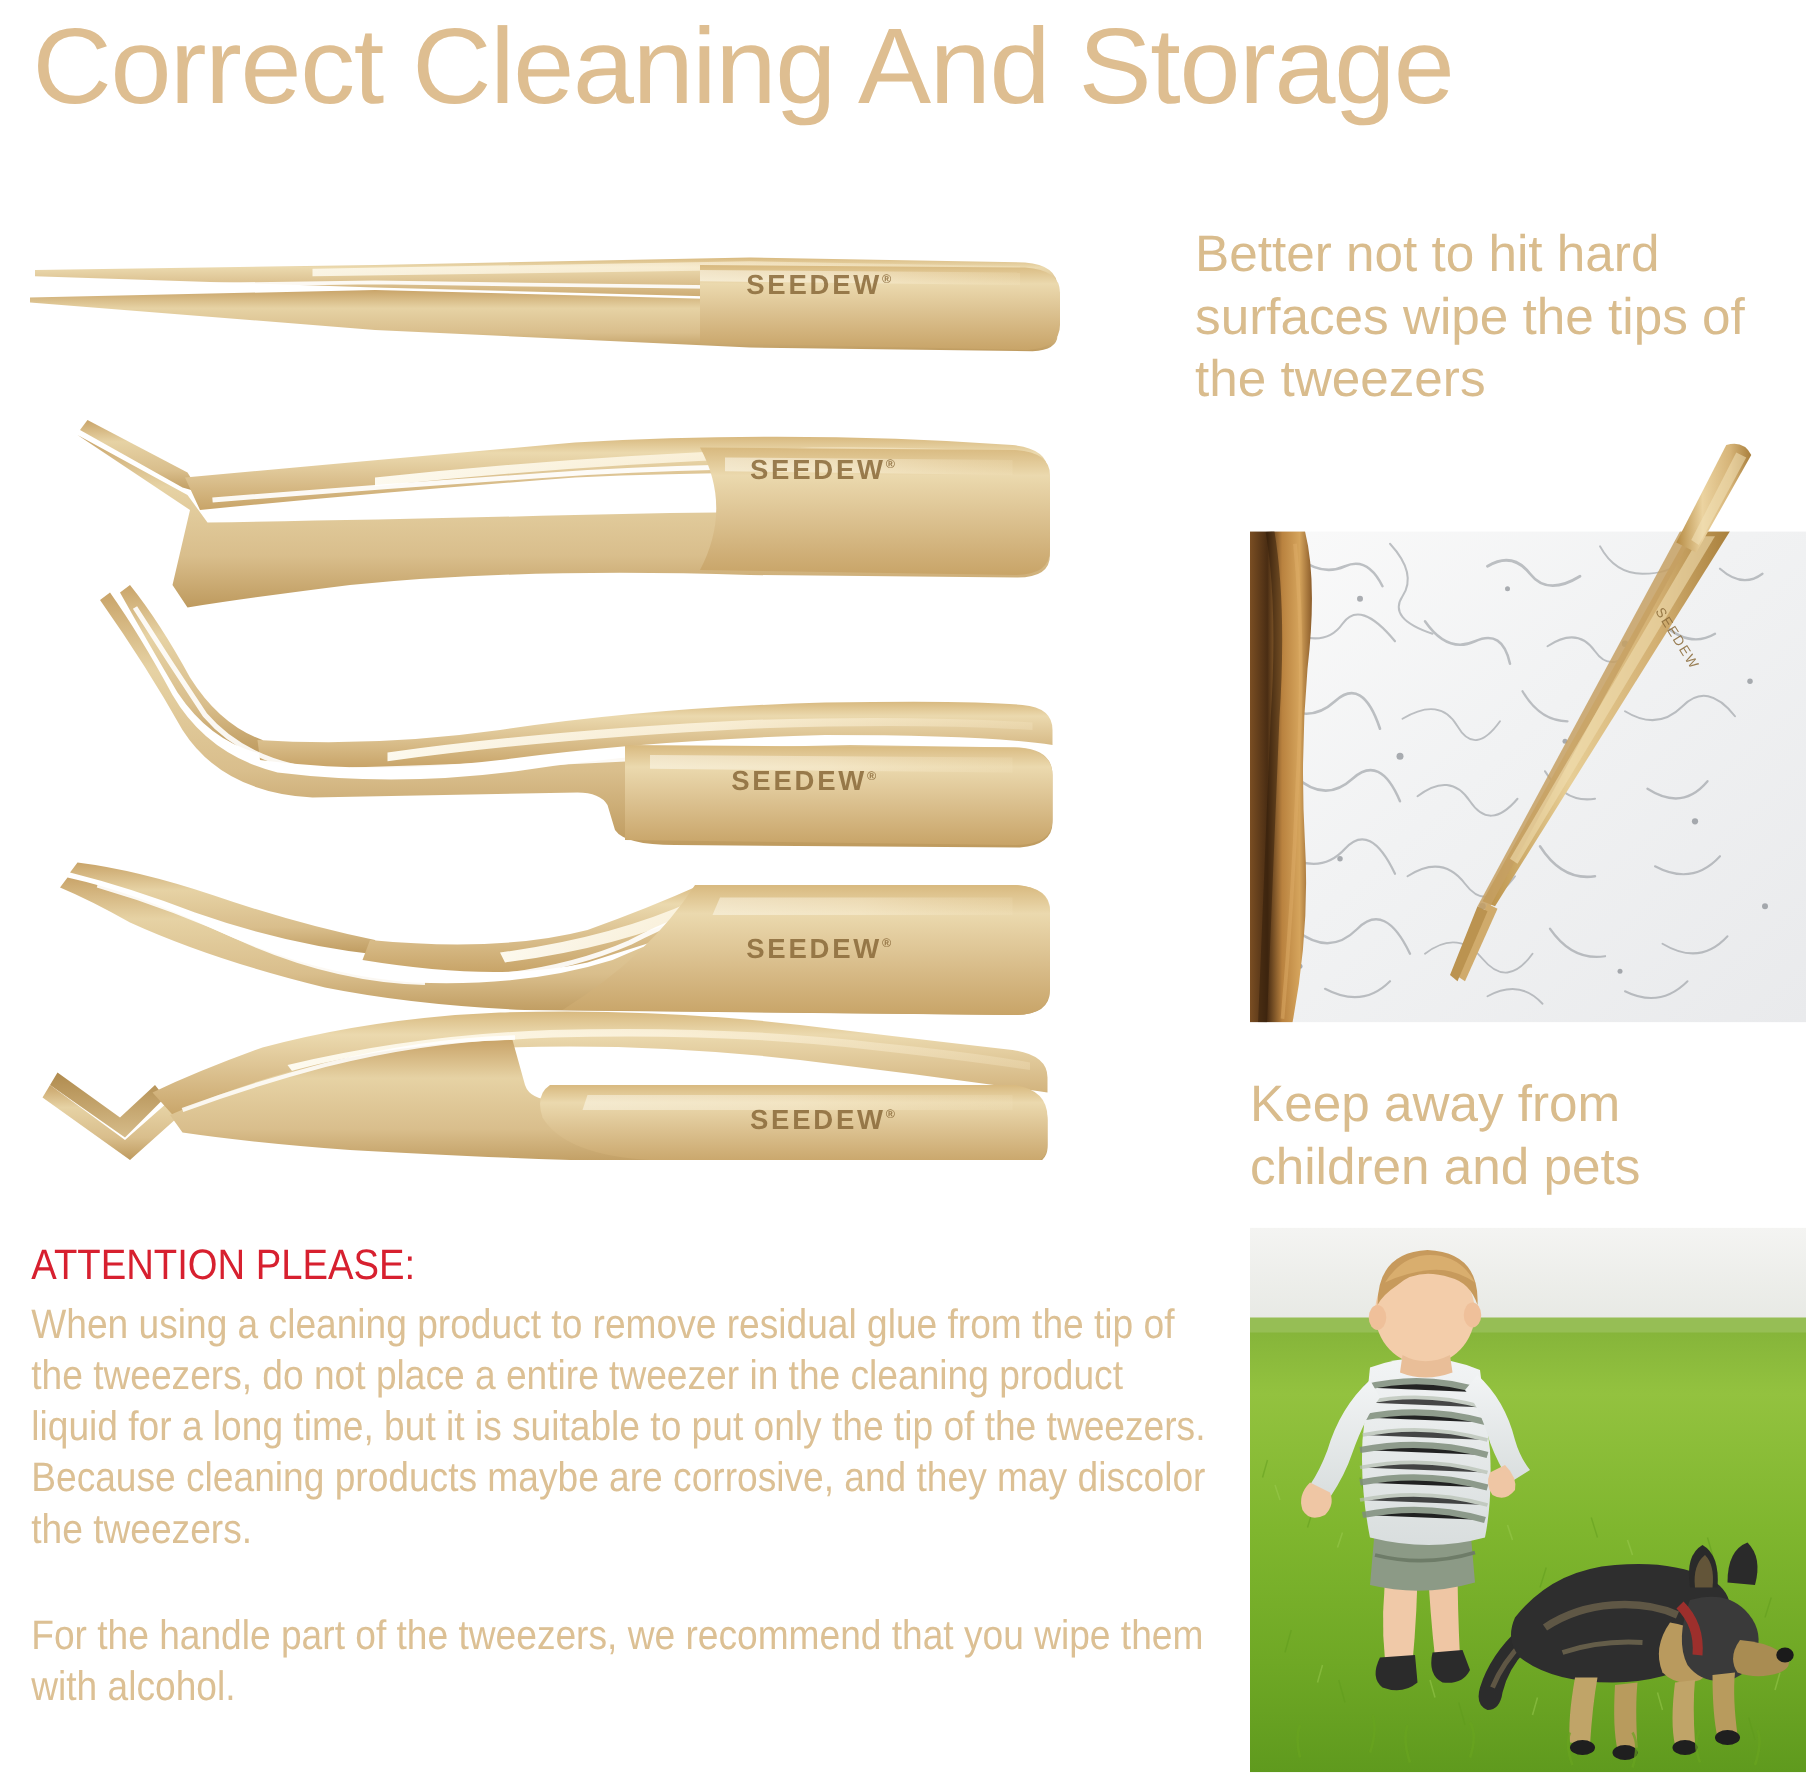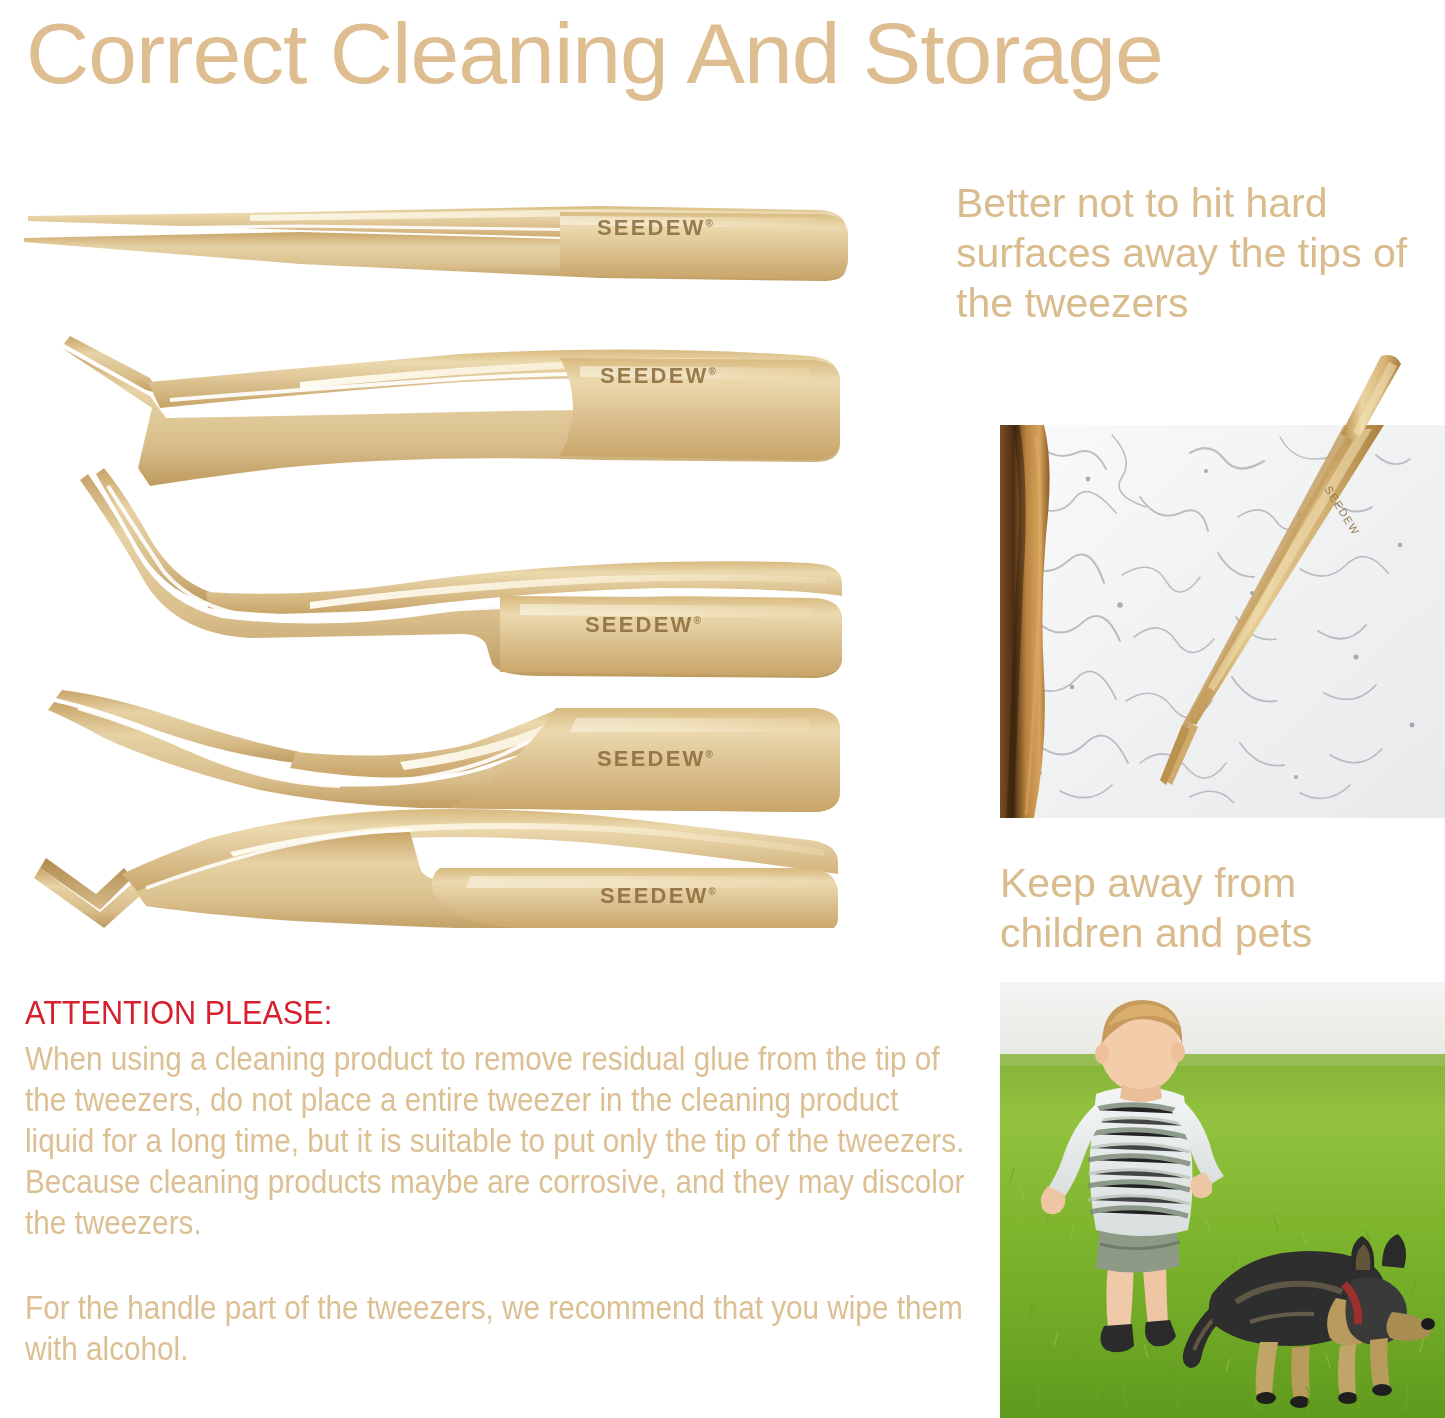--- a/index.html
+++ b/index.html
@@ -211,21 +211,21 @@
       <span>SEEDEW</span><span class="reg">®</span>
     </div>
   </div>
 
   <div class="attention-block">
     <div class="attention-head">ATTENTION PLEASE:</div>
     <div class="attention-body">When using a cleaning product to remove residual glue from the tip of the tweezers, do not place a entire tweezer in the cleaning product liquid for a long time, but it is suitable to put only the tip of the tweezers. Because cleaning products maybe are corrosive, and they may discolor the tweezers.</div>
     <div class="attention-body2">For the handle part of the tweezers, we recommend that you wipe them with alcohol.</div>
   </div>
 
-  <div class="tip-heading">Better not to hit hard surfaces away the tips of the tweezers</div>
+  <div class="tip-heading">Better not to hit hard surfaces wipe the tips of the tweezers</div>
 
   <div class="photo photo-marble">
     <svg width="445" height="393" viewBox="0 0 445 393" preserveAspectRatio="none">
       <defs>
         <linearGradient id="marbleBg" x1="0" y1="0" x2="1" y2="1">
           <stop offset="0%" stop-color="#FAFAFA"></stop>
           <stop offset="45%" stop-color="#F1F2F3"></stop>
           <stop offset="100%" stop-color="#E9EAEC"></stop>
         </linearGradient>
         <linearGradient id="woodG" x1="0" y1="0" x2="1" y2="0">

